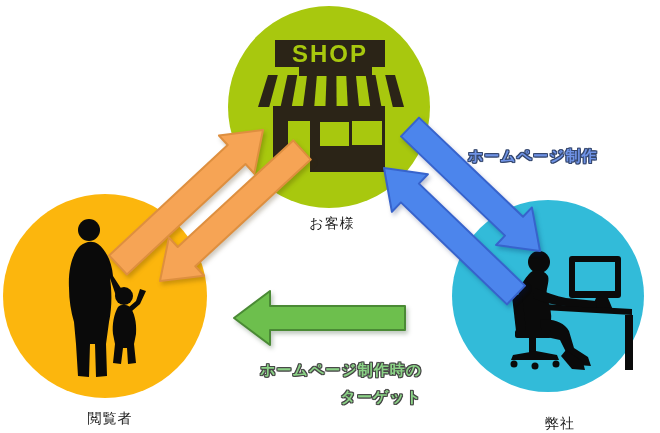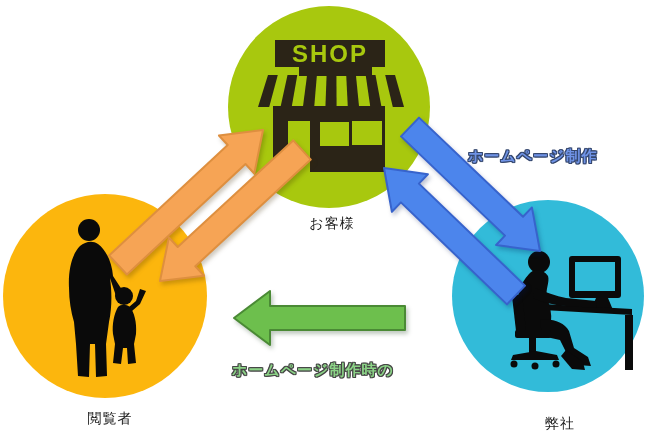--- a/index.html
+++ b/index.html
@@ -31,21 +31,21 @@
   .a-target{fill:var(--target-arrow,#6DBF4D);stroke:var(--target-arrow-border,#4A8A35);filter:drop-shadow(2px 3px 2px rgba(0,40,0,0.25));}
 
   .lbl{position:absolute;white-space:nowrap;}
   .node-label{color:var(--node-label,#1a1a1a);font-size:14px;letter-spacing:1px;}
   .rel{font-weight:bold;font-size:15px;letter-spacing:1px;
     text-shadow:-1px -1px 0 var(--ol),0 -1px 0 var(--ol),1px -1px 0 var(--ol),
                 -1px 0 0 var(--ol),1px 0 0 var(--ol),
                 -1px 1px 0 var(--ol),0 1px 0 var(--ol),1px 1px 0 var(--ol);}
   .t-trade{--ol:#6d5224;color:var(--trade-text,#F59B45);}
   .t-web{--ol:#35476e;color:var(--web-text,#6F93E6);}
-  .t-target{--ol:#474747;color:var(--target-text,#8BD286);text-align:left;line-height:27px;}
+  .t-target{--ol:#474747;color:var(--target-text,#8BD286);text-align:right;line-height:27px;}
 </style>
 </head>
 <body>
 
 <div class="stage">
   <svg class="art" viewBox="0 0 660 433">
 
     <g>
       <circle class="c-customer" cx="329" cy="107" r="101"></circle>
       <g>
@@ -118,14 +118,15 @@
     <polygon class="arr a-target" points="405,306 270,306 270,291 234,318 270,345 270,330 405,330"></polygon>
   </svg>
 
   <div class="lbl node-label" style="left:332px;top:215px;transform:translateX(-50%);">お客様</div>
   <div class="lbl node-label" style="left:110px;top:410px;transform:translateX(-50%);text-align:right;">閲覧者</div>
   <div class="lbl node-label" style="left:560px;top:415px;transform:translateX(-50%);">弊社</div>
 
   <div class="lbl rel t-web" style="left:468px;top:147px;">ホームページ制作</div>
   <div class="lbl rel t-target" style="left:232px;top:356px;width:190px;">
     <div>ホームページ制作時の</div>
+    <div>ターゲット</div>
   </div>
 </div>
 
 </body></html>

